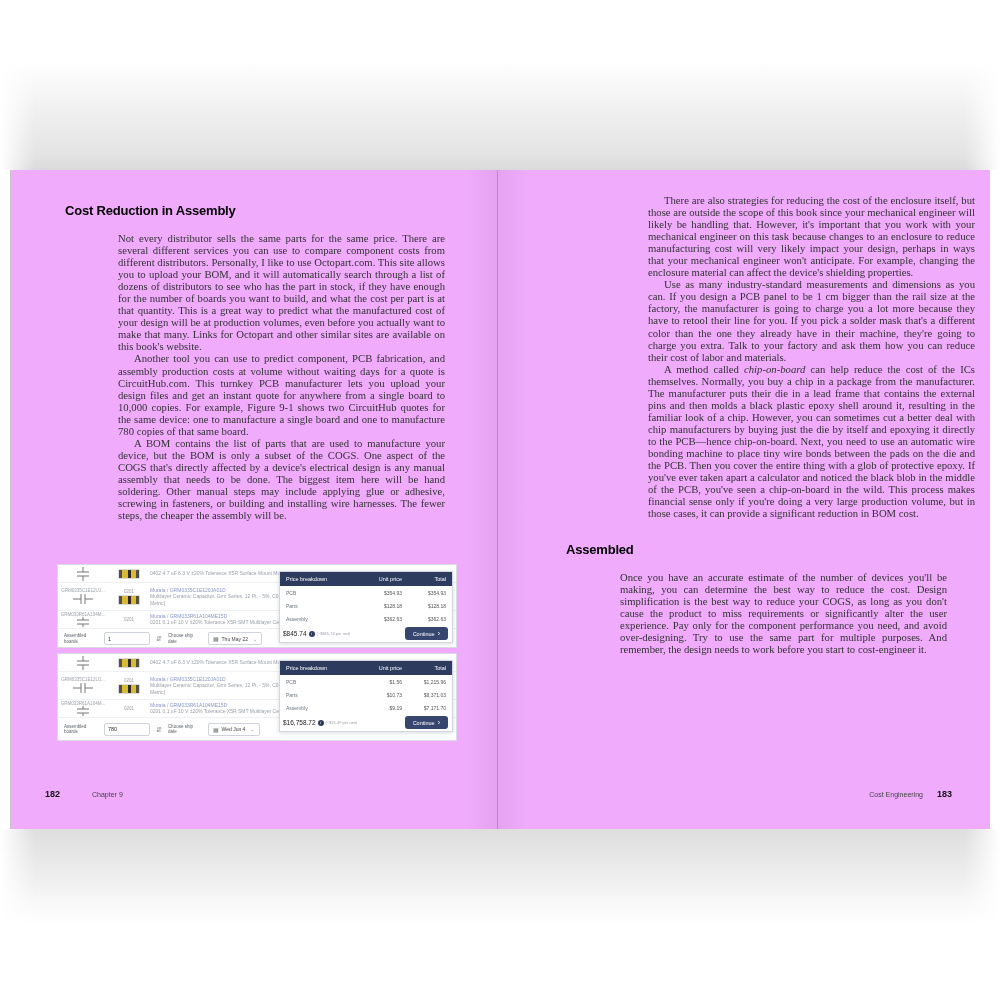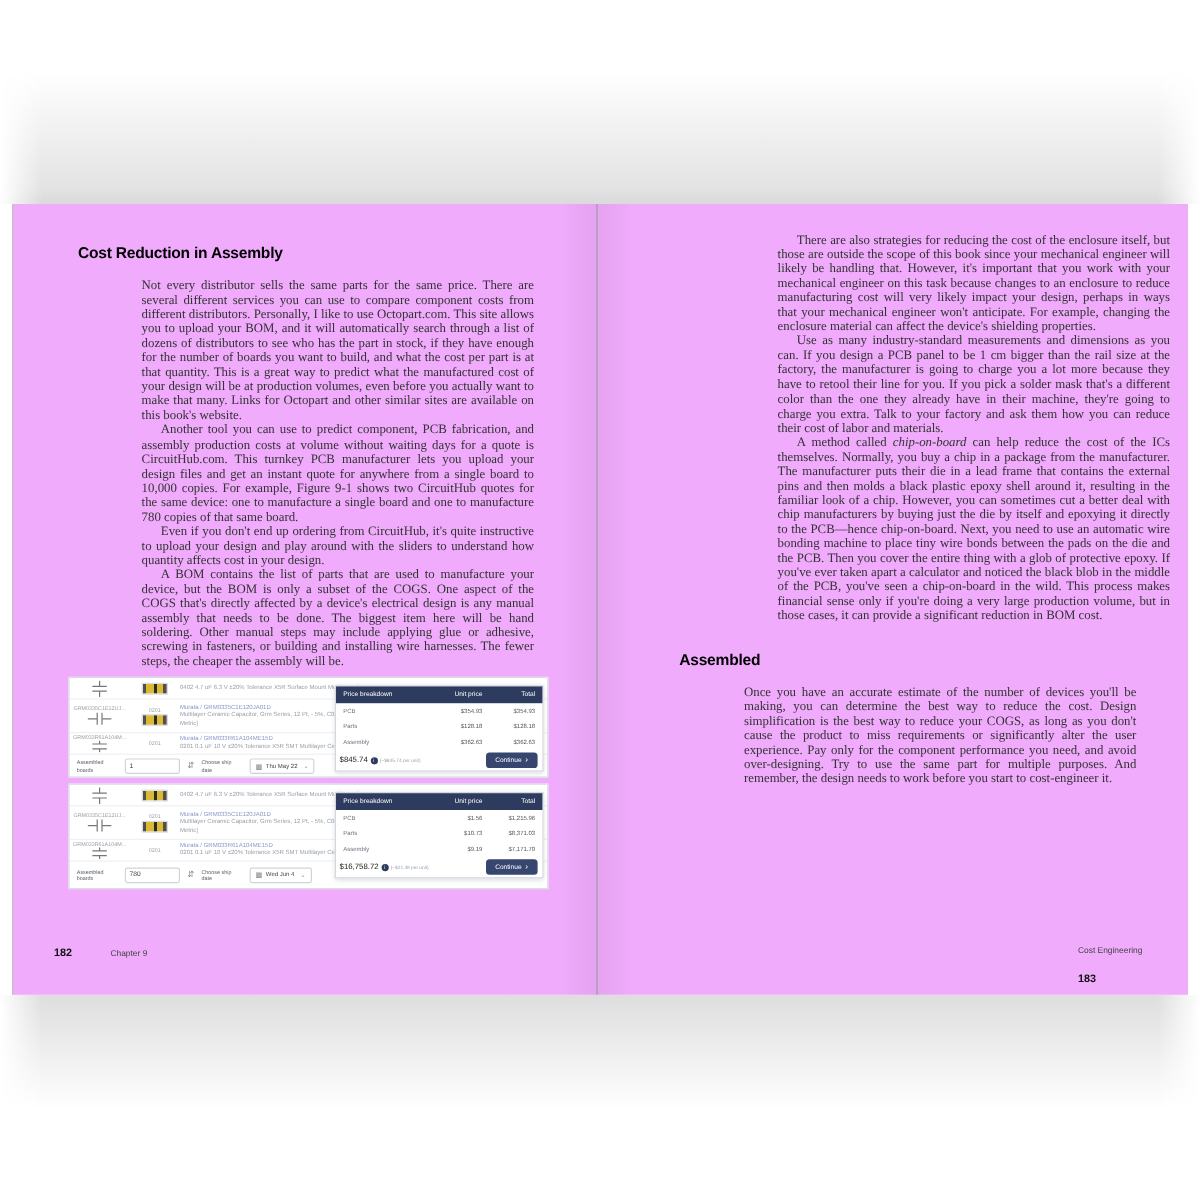--- a/index.html
+++ b/index.html
@@ -80,41 +80,40 @@
   .perunit{font-size:4px;color:#9aa0a8;white-space:nowrap;}
   .cont{margin-left:auto;background:#37466f;color:#fff;border:none;border-radius:3px;font-size:5.5px;
     height:13px;padding:0 8px;display:flex;align-items:center;gap:3px;font-family:inherit;cursor:pointer;}
   .cont .arr{font-size:7px;line-height:7px;}
 
   .caption{position:absolute;left:37px;top:574px;width:430px;
     font-family:"Liberation Sans",sans-serif;font-style:italic;font-size:8.7px;color:#6b6b6b;}
 
   .pfooter{position:absolute;display:flex;align-items:baseline;gap:32px;font-family:"Liberation Sans",sans-serif;}
   .footer-l{left:35px;top:619px;}
-  .footer-r{right:38px;top:619px;gap:14px;flex-direction:column;}
+  .footer-r{right:38px;top:619px;gap:14px;}
   .pnum{font-weight:bold;font-size:9px;color:#111;}
   .flabel{font-size:7px;color:#444;}
 </style>
 </head>
 <body>
 
 <div class="shadow-top"></div>
 <div class="shadow-bottom"></div>
 
 <div class="spread">
   <div class="edge-left"></div>
   <div class="gutter-shade"></div>
   <div class="gutter-line"></div>
 
   <h1 class="heading hl">Cost Reduction in Assembly</h1>
 
   <div class="body bl">
     <p>Not every distributor sells the same parts for the same price. There are several different services you can use to compare component costs from different distributors. Personally, I like to use Octopart.com. This site allows you to upload your BOM, and it will automatically search through a list of dozens of distributors to see who has the part in stock, if they have enough for the number of boards you want to build, and what the cost per part is at that quantity. This is a great way to predict what the manufactured cost of your design will be at production volumes, even before you actually want to make that many. Links for Octopart and other similar sites are available on this book's website.</p>
     <p class="ind">Another tool you can use to predict component, PCB fabrication, and assembly production costs at volume without waiting days for a quote is CircuitHub.com. This turnkey PCB manufacturer lets you upload your design files and get an instant quote for anywhere from a single board to 10,000 copies. For example, Figure 9-1 shows two CircuitHub quotes for the same device: one to manufacture a single board and one to manufacture 780 copies of that same board.</p>
-    <p class="ind">Even if you don't end up ordering from CircuitHub, it's quite instructive to upload your design and play around with the sliders to understand how quantity affects cost in your design.</p>
     <p class="ind">A BOM contains the list of parts that are used to manufacture your device, but the BOM is only a subset of the COGS. One aspect of the COGS that's directly affected by a device's electrical design is any manual assembly that needs to be done. The biggest item here will be hand soldering. Other manual steps may include applying glue or adhesive, screwing in fasteners, or building and installing wire harnesses. The fewer steps, the cheaper the assembly will be.</p>
   </div>
 
   <div class="figure">
 
     <div class="panel p0">
       <div class="crow r1">
         <span class="col-part sym">
           <svg width="16" height="14" viewBox="0 0 16 14">
               <path d="M8 0V5 M2 5H14 M2 9H14 M8 9V14" stroke="#777" stroke-width="1" fill="none"></path>

